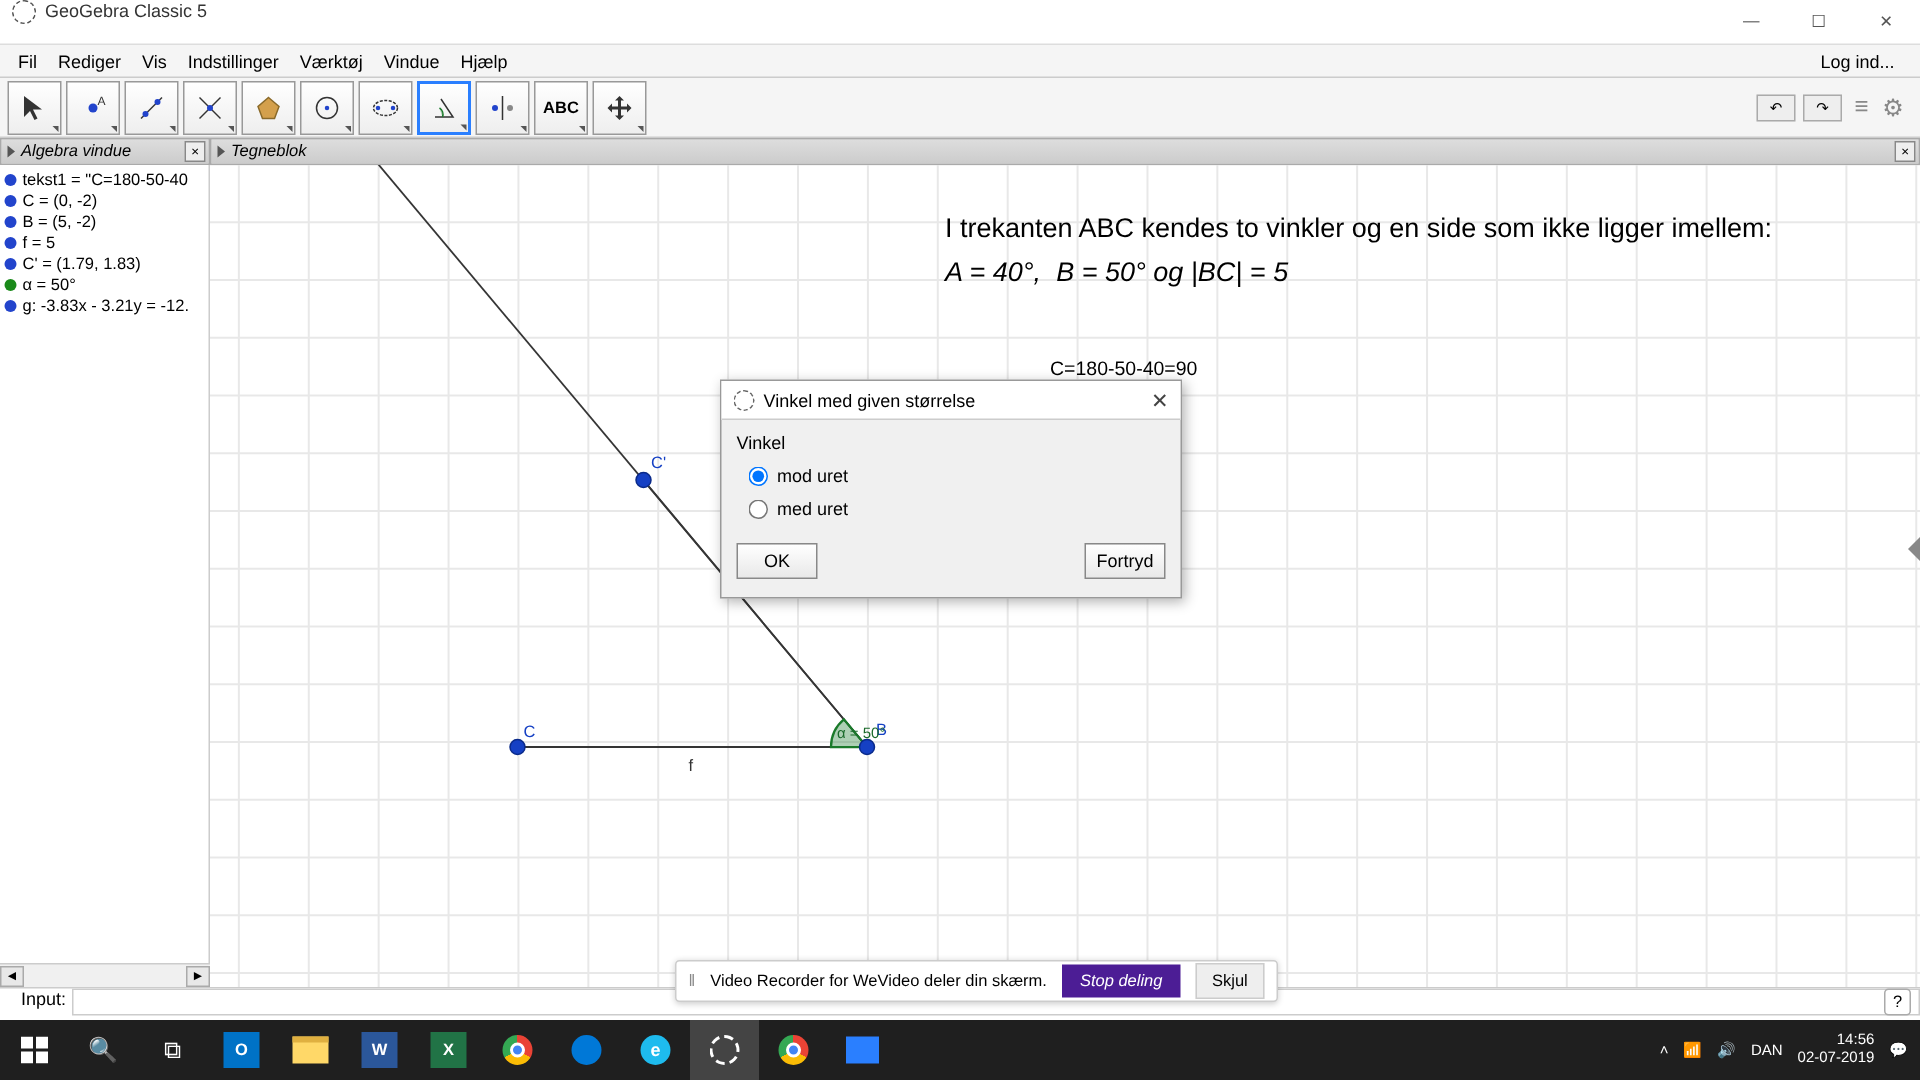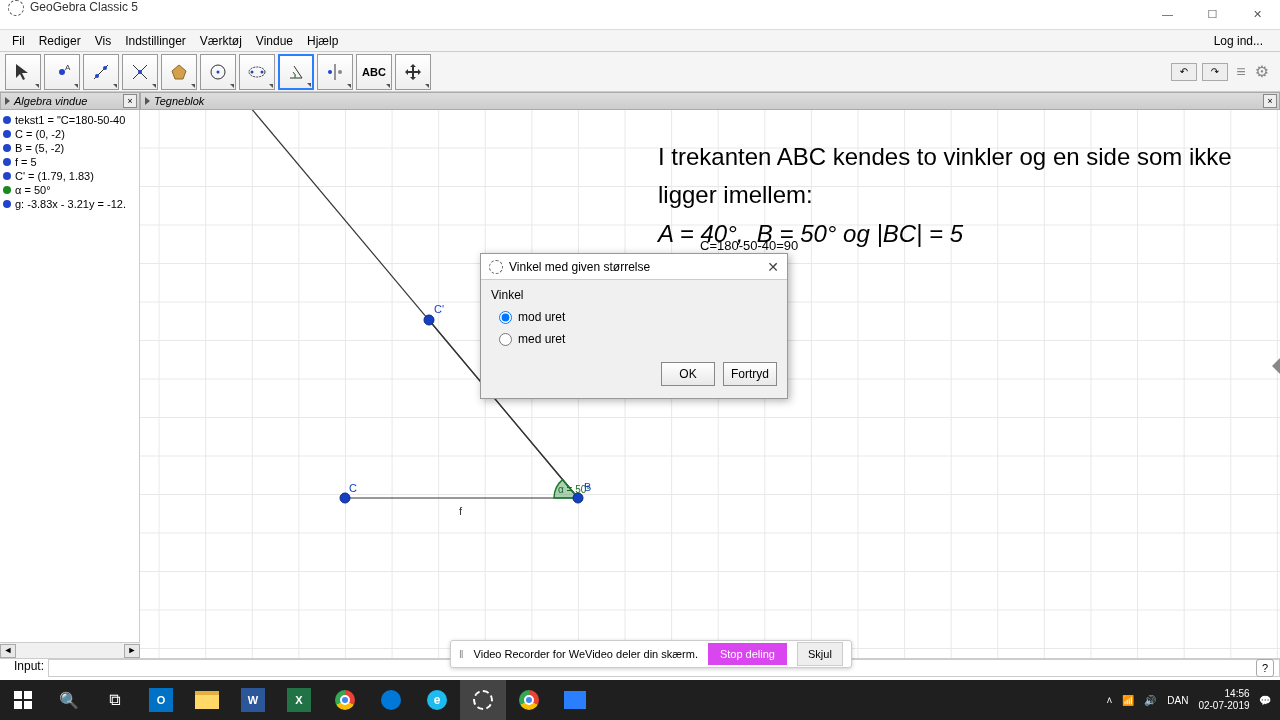--- a/index.html
+++ b/index.html
@@ -36,49 +36,49 @@
 .bullet.blue { background: #2244cc; }
 .bullet.green { background: #1a8a1a; }
 
 .graphics-area { flex: 1; position: relative; background: #fff;
   background-image: linear-gradient(#e8e8e8 1px, transparent 1px), linear-gradient(90deg, #e8e8e8 1px, transparent 1px);
   background-size: 46.6px 38.5px;
   background-position: -28px -1px;
 }
 .graphics-svg { position: absolute; top: 0; left: 0; width: 100%; height: 100%; }
 
-.problem-text { position: absolute; top: 28px; left: 518px; font-family: Georgia, serif; font-size: 24px; line-height: 1.6; }
+.problem-text { position: absolute; top: 28px; left: 490px; font-family: Georgia, serif; font-size: 18px; line-height: 1.6; }
 .problem-text .math { font-style: italic; }
 
 .calc-text { position: absolute; top: 128px; left: 560px; font-size: 13px; }
 
 .dialog { position: absolute; left: 480px; top: 253px; width: 308px; background: #f0f0f0; border: 1px solid #999; box-shadow: 2px 2px 8px rgba(0,0,0,.3); z-index: 10; }
 .dialog-title { height: 26px; background: #fff; border-bottom: 1px solid #ccc; display: flex; align-items: center; padding: 0 8px; font-size: 12px; }
 .dialog-title .dicon { width: 14px; height: 14px; border: 1.5px dashed #666; border-radius: 50%; margin-right: 6px; }
 .dialog-close { margin-left: auto; font-size: 14px; color: #444; }
 .dialog-body { padding: 8px 10px; }
 .dialog-label { font-size: 12px; margin-bottom: 4px; display: block; }
 .angle-input-row { display: flex; }
 .angle-input { flex: 1; height: 22px; border: 1px solid #888; padding: 0 4px; font-size: 12px; }
 .angle-sym { width: 20px; height: 22px; border: 1px solid #888; border-left: none; text-align: center; line-height: 20px; font-size: 12px; background: #eee; }
 .radio-row { margin-top: 8px; font-size: 12px; display: flex; align-items: center; padding-left: 8px; }
 .radio-row input { margin-right: 6px; }
-.dialog-buttons { display: flex; justify-content: flex-end; gap: 8px; padding: 8px 10px 12px; }
+.dialog-buttons { display: flex; justify-content: space-between; gap: 8px; padding: 8px 10px 12px; }
 .dlg-btn { min-width: 54px; height: 24px; border: 1px solid #888; background: linear-gradient(#fff,#e8e8e8); font-size: 12px; }
 
 .scrollbar-h { height: 16px; border-top: 1px solid #ccc; background: #f0f0f0; display: flex; align-items: center; font-size: 9px; }
 .scroll-arrow { width: 16px; height: 14px; border: 1px solid #aaa; text-align: center; background: #e8e8e8; }
 .scroll-track { flex: 1; }
 
 .input-bar { height: 22px; display: flex; align-items: flex-start; border-top: 1px solid #ccc; font-size: 12px; padding-left: 14px; position: relative; }
 .input-bar input { flex: 1; height: 18px; border: 1px solid #ccc; margin-left: 4px; }
 .input-help { position: absolute; right: 6px; width: 18px; height: 18px; border: 1px solid #aaa; border-radius: 3px; text-align: center; line-height: 16px; font-size: 11px; }
 
 .recorder-bar { position: absolute; left: 450px; top: 640px; height: 28px; background: #fff; border: 1px solid #ccc; border-radius: 3px; box-shadow: 0 1px 4px rgba(0,0,0,.2); display: flex; align-items: center; padding: 0 8px; font-size: 11px; gap: 10px; z-index: 5; }
-.rec-btn-blue { background: #d946ef; color: #fff; border: none; padding: 5px 12px; font-size: 11px; }
+.rec-btn-blue { background: #4c1d95; color: #fff; border: none; padding: 5px 12px; font-size: 11px; font-style: italic; }
 .rec-btn-gray { background: #eee; border: 1px solid #ccc; padding: 5px 10px; font-size: 11px; }
 
 .taskbar { position: absolute; bottom: 0; left: 0; right: 0; height: 40px; background: #1f1f1f; display: flex; align-items: center; }
 .taskbtn { width: 46px; height: 40px; display: flex; align-items: center; justify-content: center; color: #fff; font-size: 16px; }
 .taskbtn.active { background: #444; }
 .tray { margin-left: auto; display: flex; align-items: center; color: #fff; font-size: 10px; padding-right: 8px; gap: 10px; }
 .tray-col { text-align: right; line-height: 1.2; }
 
 .point { fill: #1540c4; }
 .point-outline { fill:none; stroke:#0a2a8a; stroke-width:1; }

